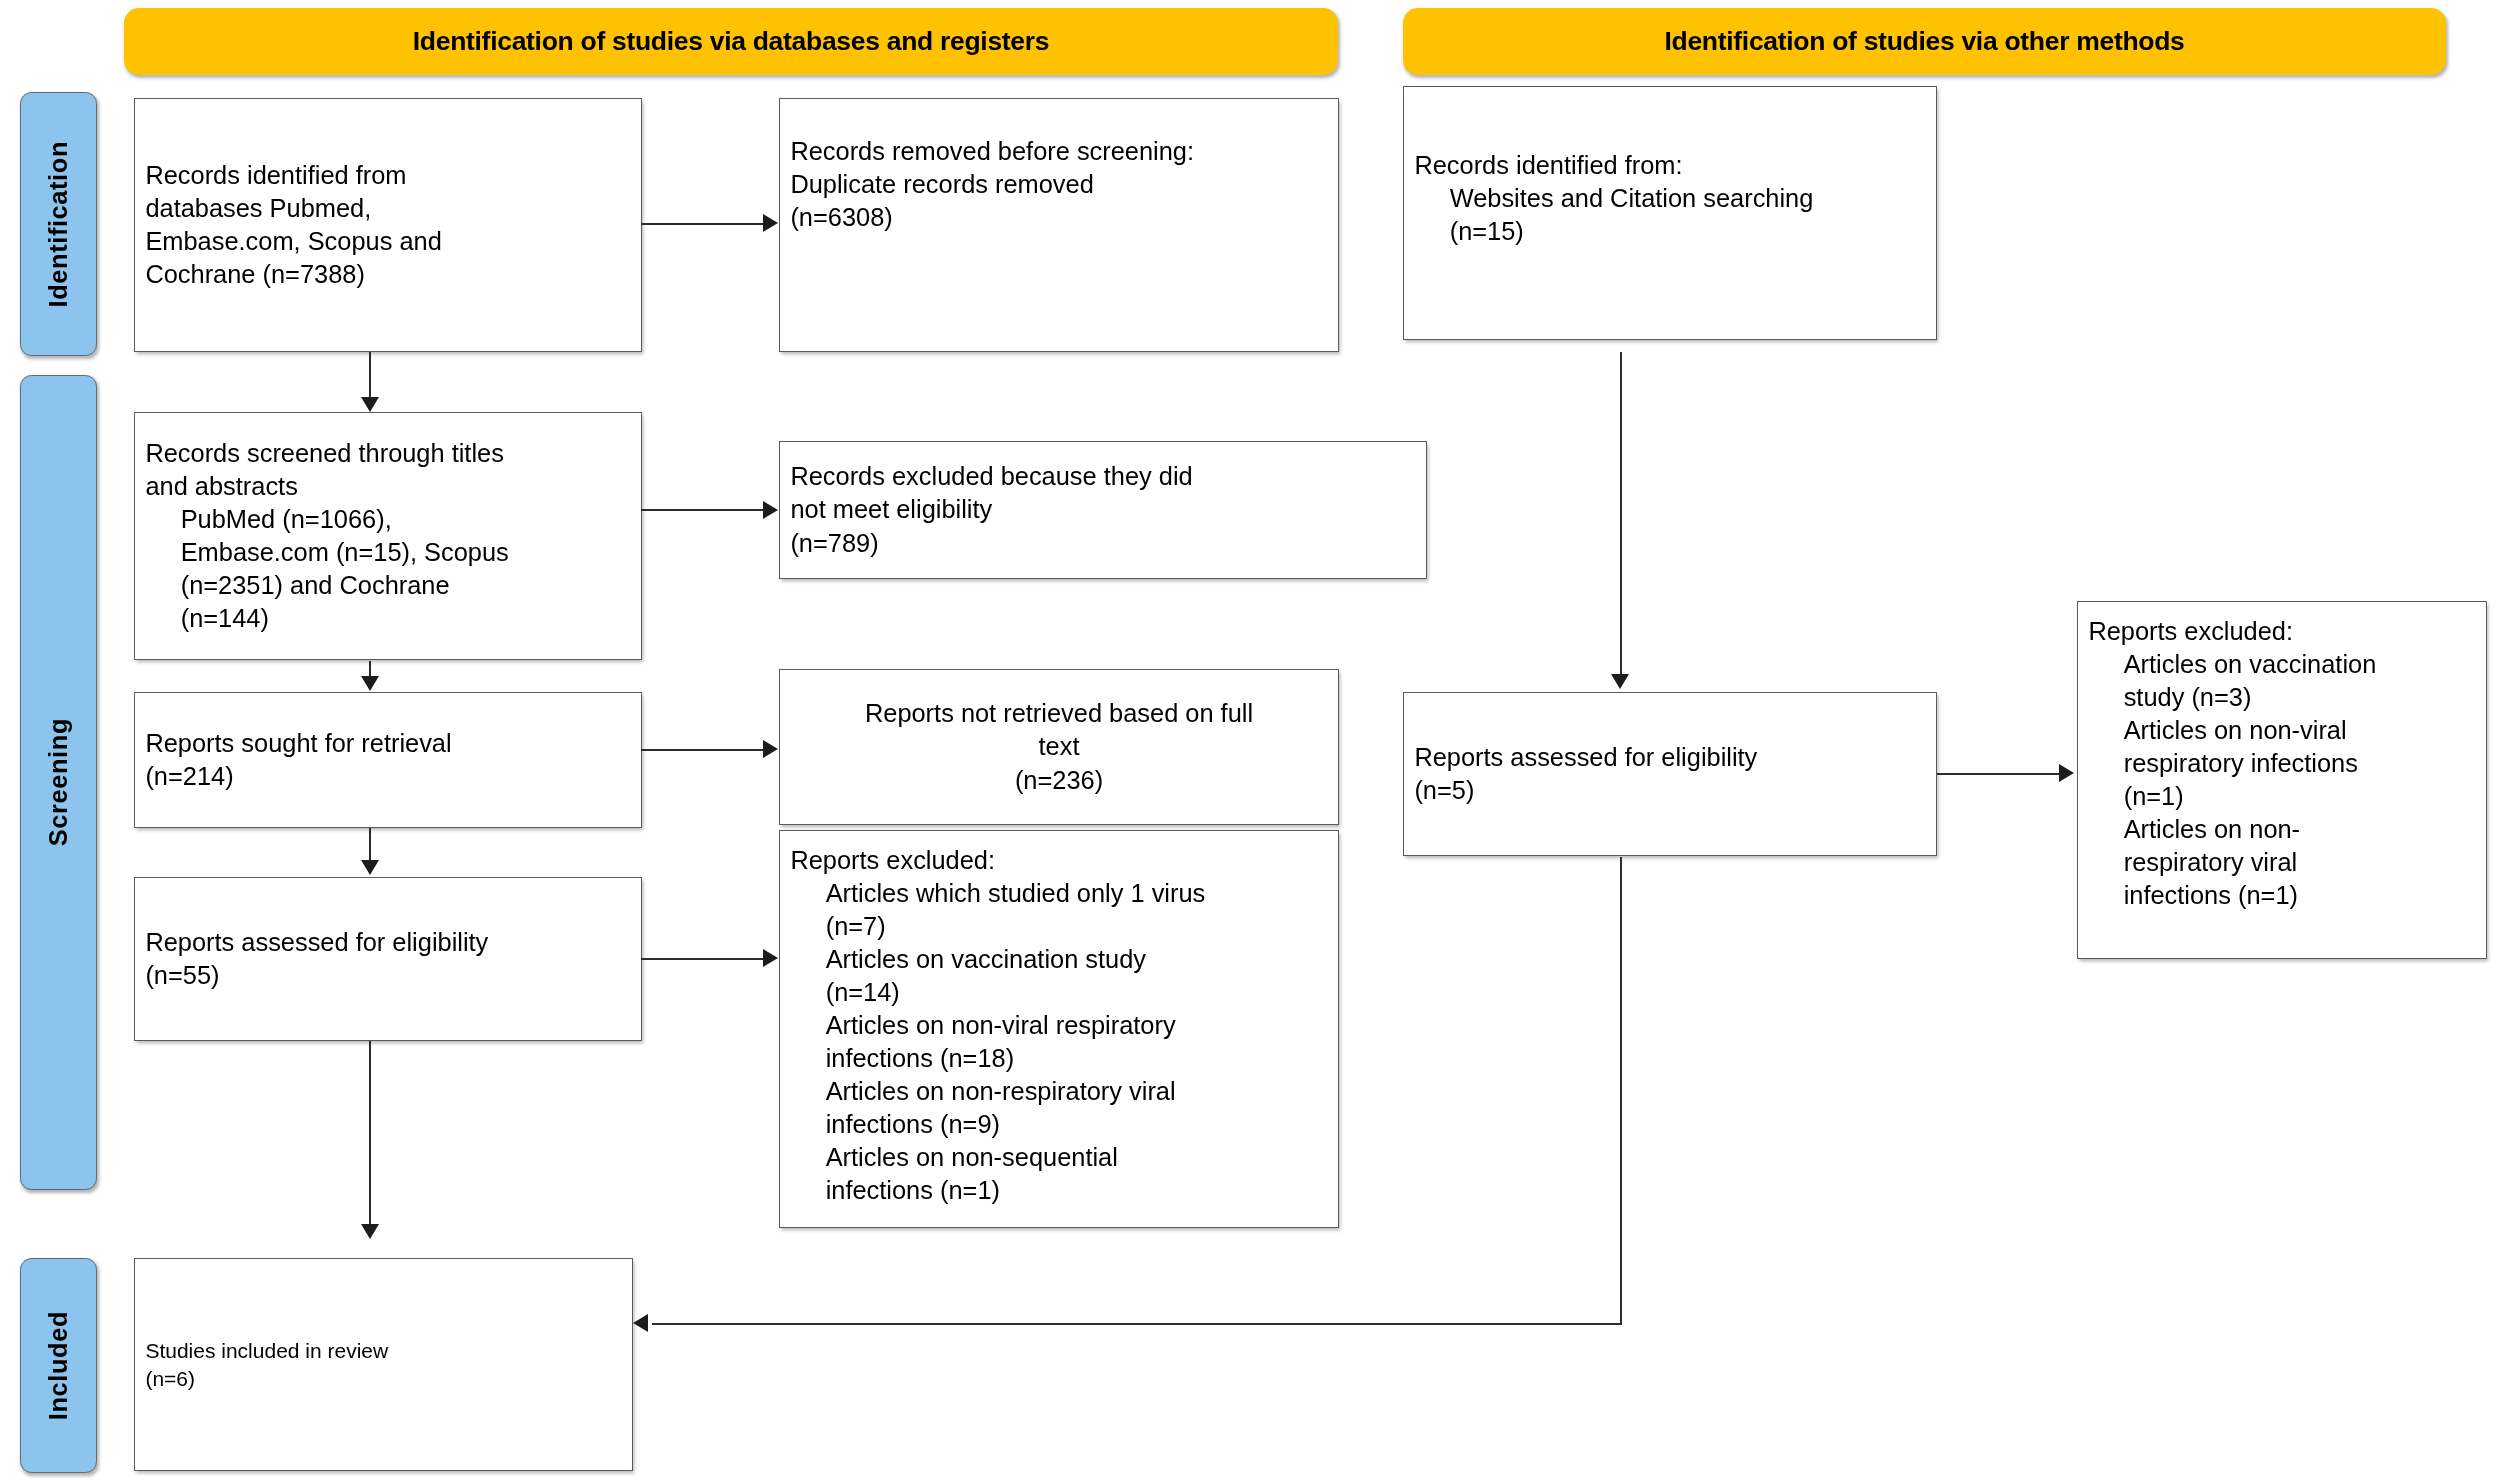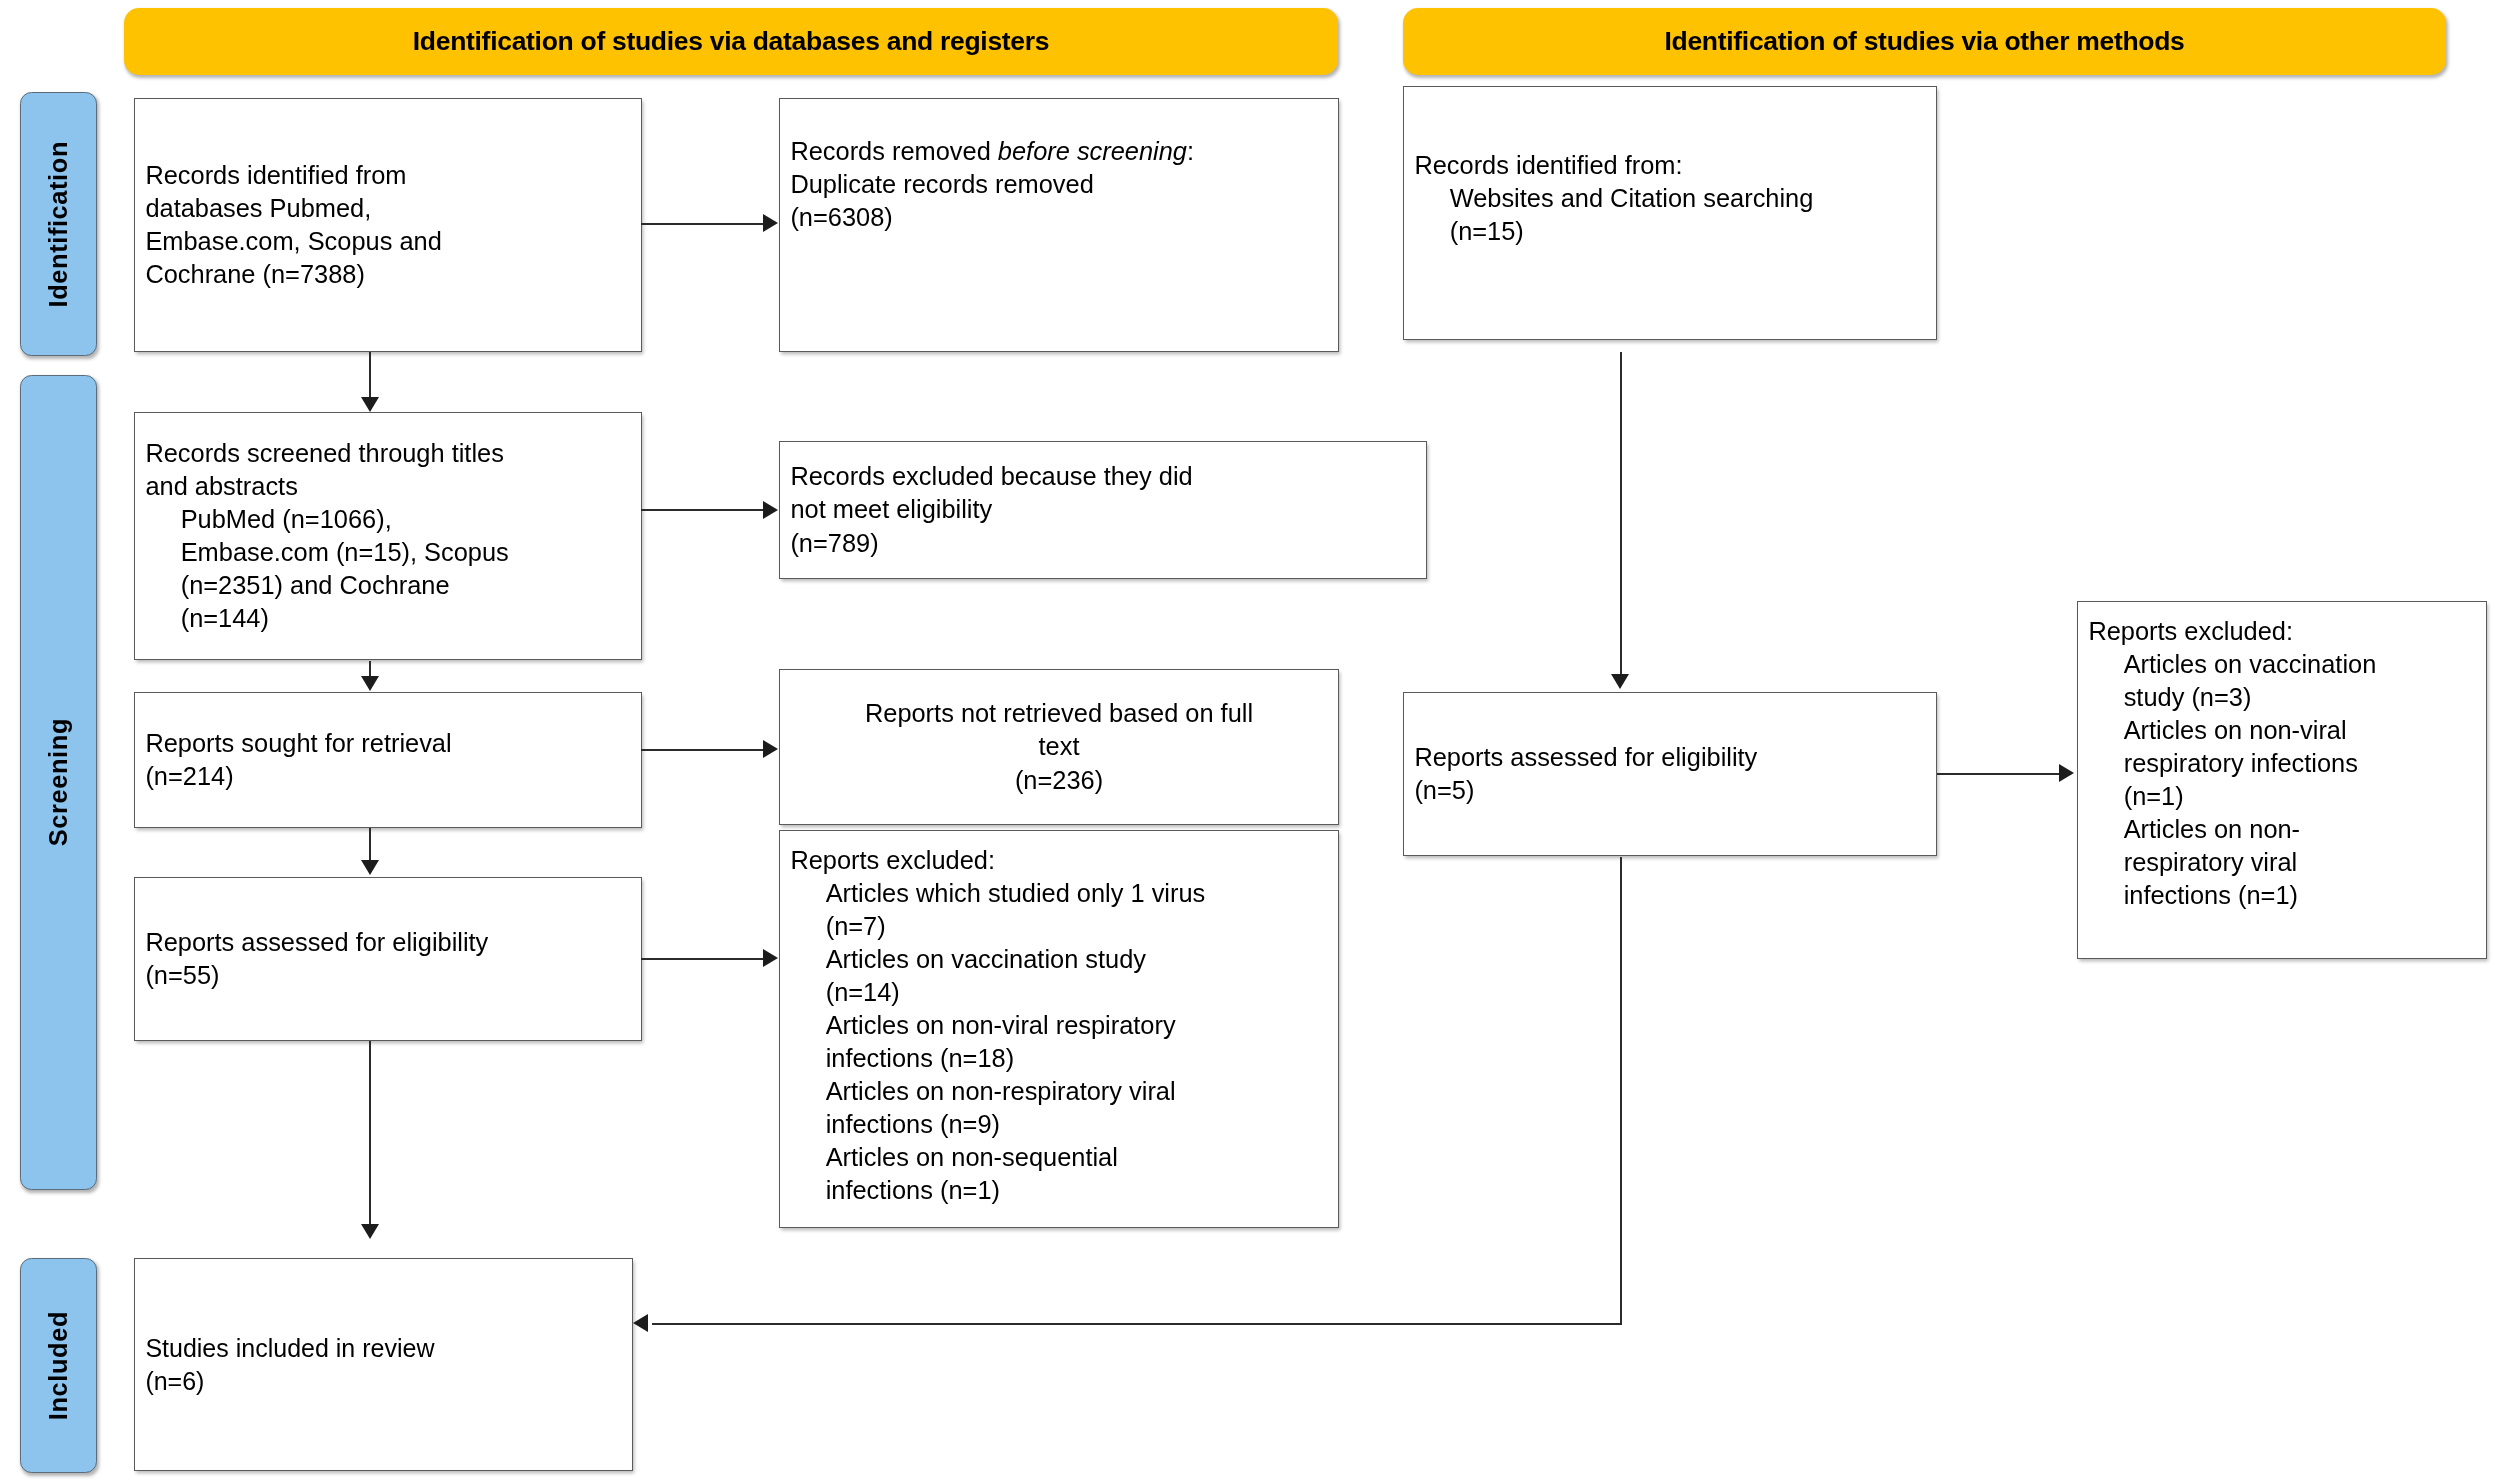--- a/index.html
+++ b/index.html
@@ -63,21 +63,21 @@
     align-items: center;
   }
   .box .txt {
     padding: 0 10.4px;
     color: #000000;
     line-height: 1.30;
     white-space: pre-wrap;
     width: 100%;
   }
   .box.top .txt { align-self: flex-start; }
-  .ital { font-style: italic; }
+  .ital { }
 
   
   .ln-h, .ln-v {
     position: absolute;
     background: #2b2b2b;
   }
   .ln-h { height: 2.3px; }
   .ln-v { width: 2.3px; }
 
   .arr {
@@ -177,21 +177,21 @@
      Articles on non-sequential
      infections (n=1)</div>
   </div>
 
   <div class="box" style="left:134px; top:877px; width:508px; height:164px;">
     <div class="txt" style="font-size:25.4px;">Reports assessed for eligibility
 (n=55)</div>
   </div>
 
   <div class="box" style="left:134px; top:1258px; width:499px; height:213px;">
-    <div class="txt" style="font-size:25px;">Studies included in review
+    <div class="txt" style="font-size:21px;">Studies included in review
 (n=6)</div>
   </div>
 
   <div class="box top" style="left:1403px; top:86px; width:534px; height:254px;">
     <div class="txt" style="font-size:25.4px; padding-top:62px;">Records identified from:
      Websites and Citation searching
      (n=15)</div>
   </div>
 
   <div class="box" style="left:1403px; top:692px; width:534px; height:164px;">

